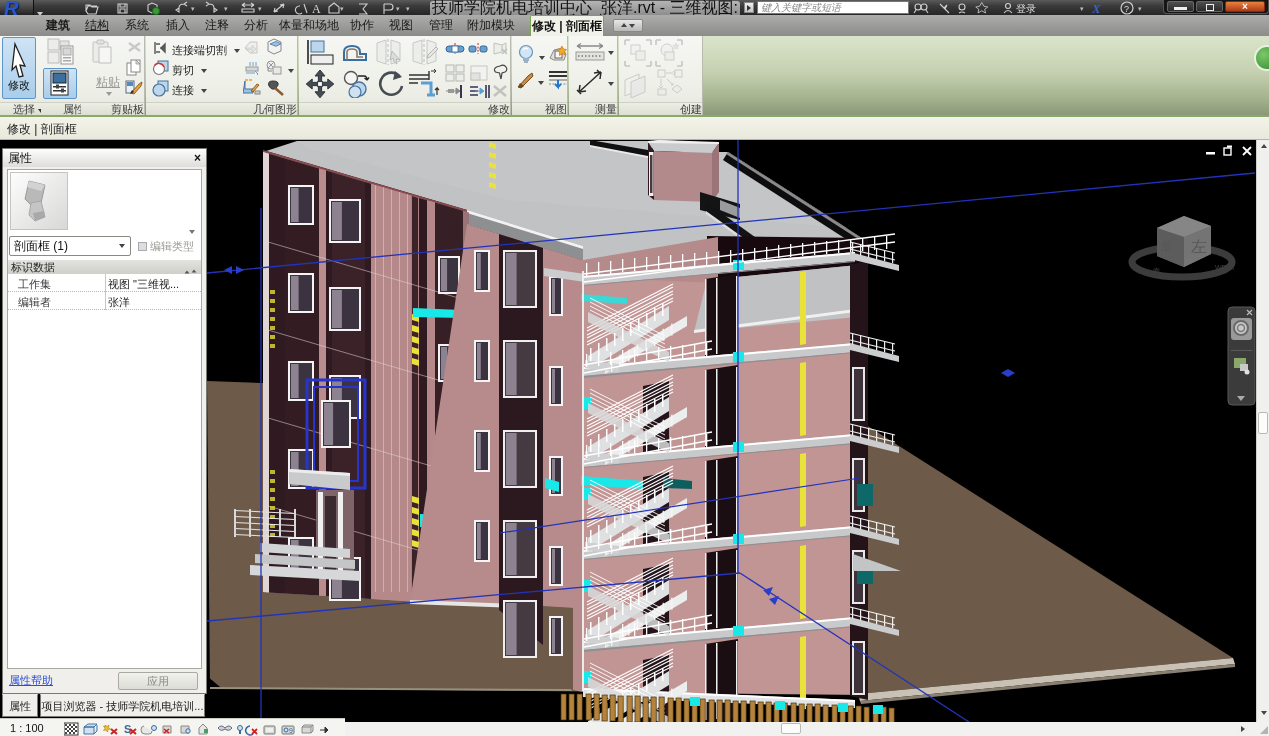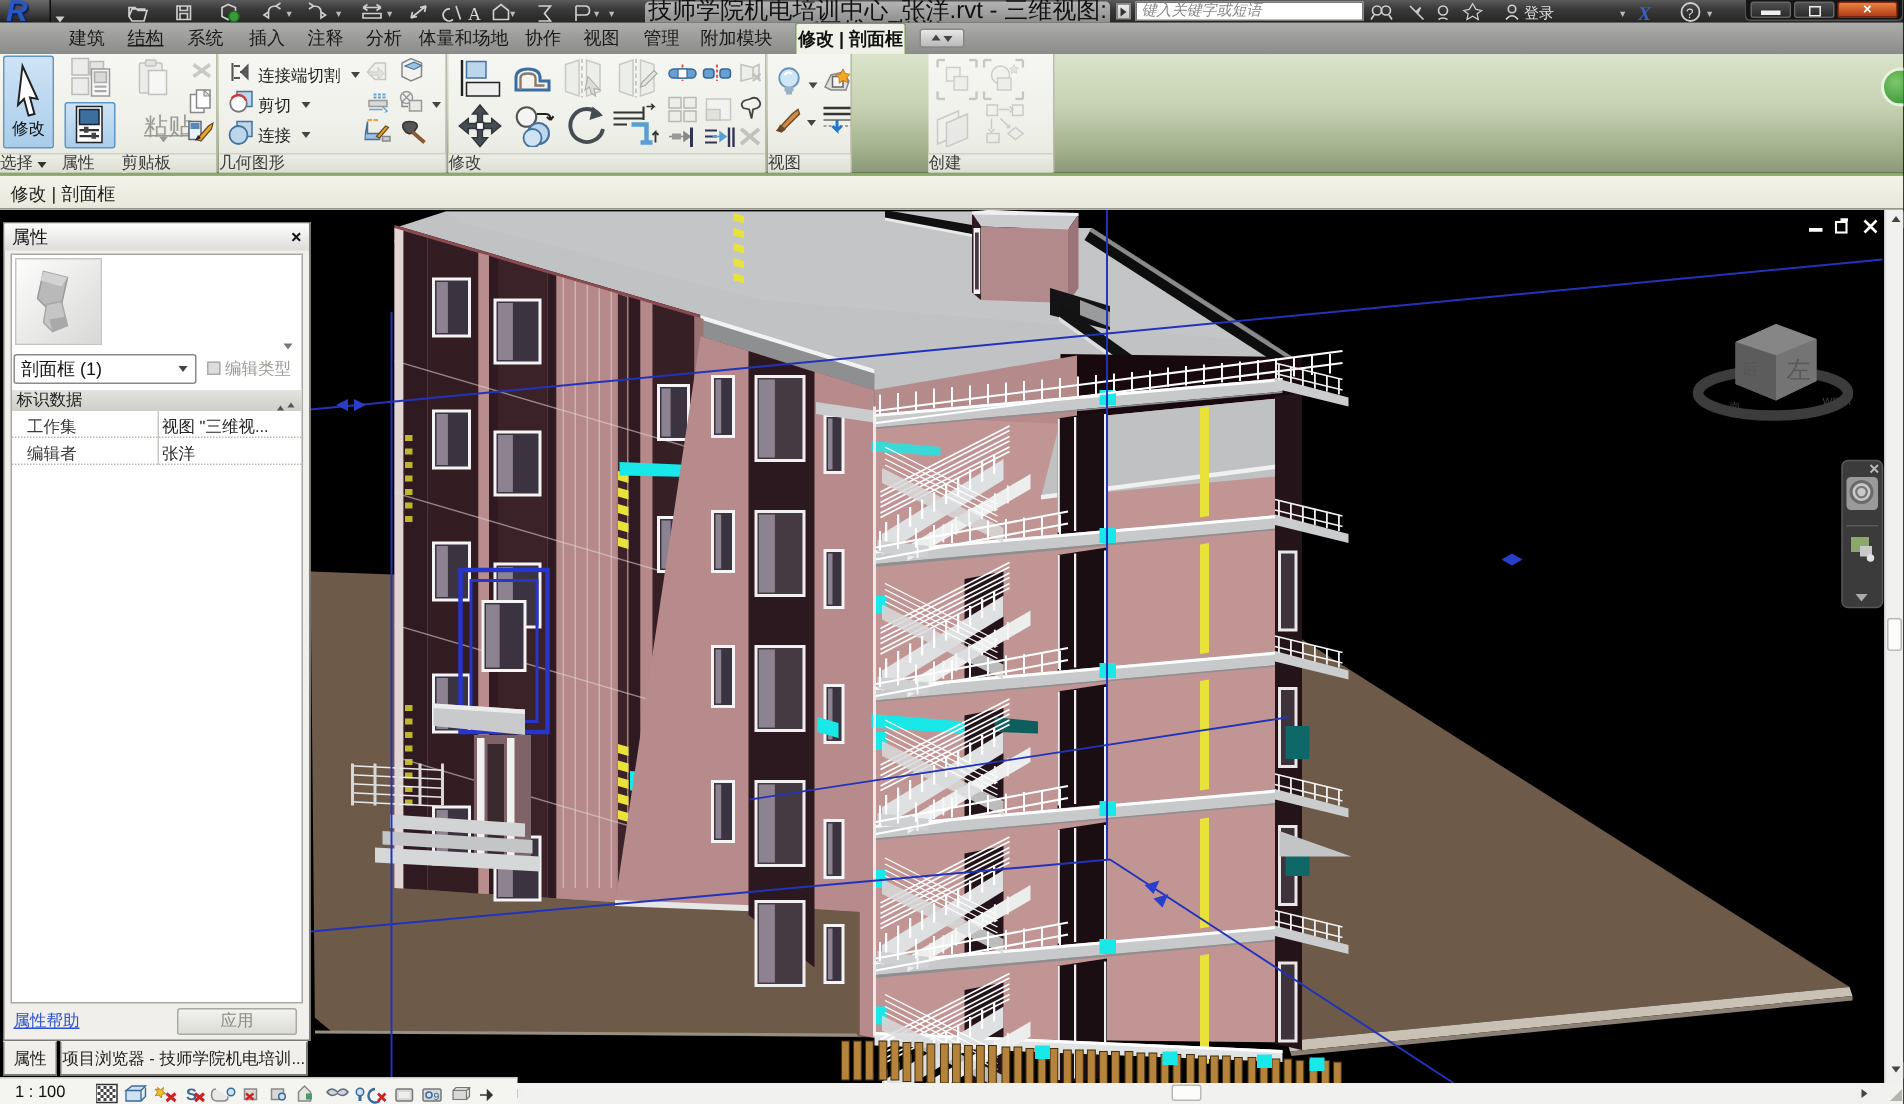--- a/index.html
+++ b/index.html
@@ -32,23 +32,23 @@
   background:linear-gradient(#adadab,#8b8b89); }
 .tab { position:absolute; top:0; height:21px; color:#1a1a1a; font-size:12px; line-height:21px; text-align:center; }
 #activetab { position:absolute; left:530px; top:0; width:74px; height:21px; background:#f0f2ea;
   border:1px solid #7ba44e; border-bottom:none; border-radius:2px 2px 0 0; color:#111; font-size:12px; font-weight:bold; line-height:20px; text-align:center; }
 #tabdrop { position:absolute; left:613px; top:4px; width:30px; height:13px; background:linear-gradient(#e8e8e8,#b8b8b8); border:1px solid #888; border-radius:2px; font-size:8px; color:#333; text-align:center; line-height:12px;}
 
 #ribbon { position:absolute; left:0; top:36px; width:1269px; height:81px;
   background:linear-gradient(#dae4ca,#c6d1b2 45%,#a3b18c 80%,#8a987a); border-bottom:2px solid #8aa86a; }
 .rpanel { position:absolute; top:0; height:79px; background:linear-gradient(#f6f7f3,#eceee6 75%,#e2e4da); border-right:1px solid #b9bbaf;padding-left:44px; }
 .rpanel .plabel { position:absolute; left:0; bottom:0; width:100%; height:13px; background:linear-gradient(#eceee4,#dddfd3);
-  color:#3c3c3c; font-size:11px; text-align:left; line-height:13px; border-top:1px solid #cfd1c5; }
+  color:#3c3c3c; font-size:11px; text-align:right; line-height:13px; border-top:1px solid #cfd1c5; }
 .btxt { position:absolute; font-size:11px; color:#222; }
-.gtxt { position:absolute; font-size:16px; color:#9a9a94;text-decoration:underline; }
+.gtxt { position:absolute; font-size:12px; color:#9a9a94;text-decoration:underline; }
 .caret { position:absolute; font-size:7px; color:#444; }
 
 #optbar { position:absolute; left:0; top:117px; width:1269px; height:23px;
   background:linear-gradient(#f4f3e9,#e9e8dc); border-bottom:1px solid #b5b3a4; }
 #optbar span { position:absolute; left:7px; top:4px; font-size:12px; color:#222; }
 
 #vp { position:absolute; left:207px; top:140px; width:1049px; height:582px; background:#000; }
 
 #vscroll { position:absolute; left:1256px; top:140px; width:13px; height:582px; background:#f0f0ee; border-left:1px solid #d0d0cc; }
 #hbar { position:absolute; left:0; top:722px; width:1269px; height:14px; background:#f1f1ef; }
@@ -132,21 +132,21 @@
     <div class="wb" style="left:3px;">
         <div style="margin:5px auto 0;width:13px;height:3px;background:#efefef;"></div>
       </div>
     <div class="wb" style="left:32px;">
         <div style="margin:2px auto 0;width:8px;height:7px;border:1.5px solid #efefef;"></div>
       </div>
     <div class="wb" style="left:61px;width:40px;background:linear-gradient(#e8823c,#b03a1a);border-color:#8a2a10;color:#fff;font-size:10px;font-weight:bold;">×</div>
   </div>
 
   <div id="tabrow">
-    <div class="tab" style="left:41px;width:34px;">建筑</div>
+    <div class="tab" style="left:41px;width:34px;font-weight:bold;">建筑</div>
     <div class="tab" style="left:80px;width:34px;text-decoration:underline;">结构</div>
     <div class="tab" style="left:120px;width:34px;">系统</div>
     <div class="tab" style="left:161px;width:34px;">插入</div>
     <div class="tab" style="left:200px;width:34px;">注释</div>
     <div class="tab" style="left:239px;width:34px;">分析</div>
     <div class="tab" style="left:278px;width:62px;">体量和场地</div>
     <div class="tab" style="left:345px;width:34px;">协作</div>
     <div class="tab" style="left:384px;width:34px;">视图</div>
     <div class="tab" style="left:424px;width:34px;">管理</div>
     <div class="tab" style="left:463px;width:56px;">附加模块</div>
@@ -369,20 +369,33 @@
       <div class="caret" style="left:26px;top:43px;"><span class="tD"></span></div>
       <svg class="abs" style="left:36px;top:33px;" width="20" height="22">
           <path d="M1 3 h18 m-18 4 h18" stroke="#333" stroke-width="1.8"></path>
           <path d="M1 11 h18" stroke="#666" stroke-width="1"></path>
           <path d="M1 15 h7 m4 0 h7" stroke="#888" stroke-dasharray="2 1.4"></path>
           <path d="M10 11 v7 l-3 -3 m3 3 l3 -3" stroke="#2277cc" fill="none" stroke-width="2"></path>
         </svg>
       <div class="plabel">视图</div>
     </div>
 
+    <div class="rpanel" style="left:569px;width:49px;">
+      <svg class="abs" style="left:5px;top:6px;" width="32" height="20">
+          <path d="M3 4 h26 m-26 0 l4 -2.5 m-4 2.5 l4 2.5 m22 -2.5 l-4 -2.5 m4 2.5 l-4 2.5" stroke="#8a8a86" stroke-width="1.3" fill="none"></path>
+          <rect x="2" y="10" width="28" height="8" fill="#e2e2de" stroke="#9a9a96"></rect>
+          <path d="M4 14 h1.5 m2 0 h1.5 m2 0 h1.5 m2 0 h1.5 m2 0 h1.5 m2 0 h1.5 m2 0 h1.5" stroke="#777" stroke-width="1.4"></path>
+        </svg>
+      <div class="caret" style="left:39px;top:13px;"><span class="tD"></span></div>
+      <svg class="abs" style="left:6px;top:32px;" width="30" height="28">
+          <path d="M4 24 L26 4 m-24 18 l4 4 M22 2 l4 4 M4 24 l7 -1 m-7 1 l1 -7 M26 4 l-7 1 m7 -1 l-1 7" stroke="#2b2b2b" stroke-width="1.5" fill="none"></path>
+        </svg>
+      <div class="caret" style="left:39px;top:44px;"><span class="tD"></span></div>
+      <div class="plabel">测量</div>
+    </div>
 
     <div style="position:absolute;right:-11px;top:9px;width:26px;height:26px;border-radius:50%;background:radial-gradient(circle at 35% 35%,#7cc86a,#2e8a2e);border:2px solid #e8f2e0;z-index:3;"></div>
     <div class="rpanel" style="left:619px;width:84px;">
       <svg class="abs" style="left:5px;top:3px;" width="28" height="28" opacity=".75">
           <path d="M1 1 h5 M1 1 v5 M27 1 h-5 M27 1 v5 M1 27 h5 M1 27 v-5 M27 27 h-5 M27 27 v-5" stroke="#b8b8b4" stroke-width="1.6"></path>
           <rect x="7" y="6" width="9" height="9" fill="#f2f2f0" stroke="#c2c2be"></rect>
           <rect x="12" y="12" width="9" height="9" fill="#ececea" stroke="#c2c2be"></rect>
         </svg>
       <svg class="abs" style="left:36px;top:3px;" width="28" height="28" opacity=".75">
           <path d="M1 1 h5 M1 1 v5 M27 1 h-5 M27 1 v5 M1 27 h5 M1 27 v-5 M27 27 h-5 M27 27 v-5" stroke="#b8b8b4" stroke-width="1.6"></path>

